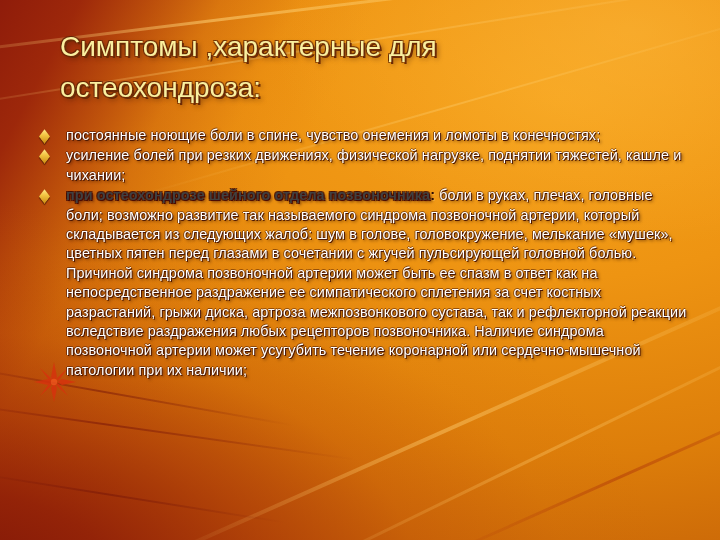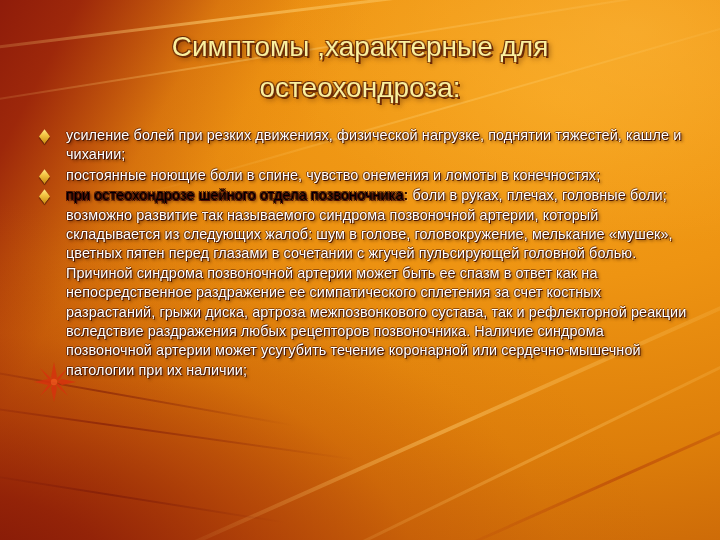--- a/index.html
+++ b/index.html
@@ -123,21 +123,21 @@
     height: 46px;
     opacity: 0.95;
   }
 
   
   .title {
     position: absolute;
     left: 60px;
     top: 26px;
     width: 600px;
-    text-align: center;
+    text-align: left;
     font-size: 28px;
     line-height: 41px;
     color: #FAF0A0;
     text-shadow:
       2px 2px 0 #6B2A06,
       -1px -1px 0 rgba(90,35,6,0.75),
       1px -1px 0 rgba(90,35,6,0.6),
       -1px 1px 0 rgba(90,35,6,0.6),
       3px 3px 5px rgba(60,20,4,0.55);
     white-space: pre-line;
@@ -174,22 +174,22 @@
     line-height: 19.4px;
     color: #FFFFFF;
     text-shadow:
       1px 1px 0 #4A1604,
       -1px 0 0 rgba(70,22,6,0.55),
       0 -1px 0 rgba(70,22,6,0.5),
       2px 2px 3px rgba(45,12,3,0.6);
     letter-spacing: 0.1px;
   }
   .hl-red {
-    color: #000000;
-    font-weight: normal;
+    color: #404040;
+    font-weight: bold;
     text-shadow:
       1px 1px 0 #4A0A04,
       -1px -1px 0 rgba(60,10,4,0.8),
       1px -1px 0 rgba(60,10,4,0.7),
       -1px 1px 0 rgba(60,10,4,0.7),
       2px 2px 3px rgba(40,6,2,0.7);
   }
   .hl-colon {
     color: #2A0A02;
     font-weight: bold;
@@ -235,28 +235,28 @@
 
   <div class="title">Симптомы ,характерные для
 остеохондроза:</div>
 
   <div class="bullets">
 
     <div class="bullet-row">
       <span class="bullet-marker">
           <span class="diamond"></span>
         </span>
-      <span class="bullet-text">усиление болей при  резких движениях, физической нагрузке, поднятии тяжестей, кашле и чихании;</span>
+      <span class="bullet-text">постоянные ноющие боли  в спине, чувство онемения и ломоты в конечностях;</span>
     </div>
 
     <div class="bullet-row">
       <span class="bullet-marker">
           <span class="diamond"></span>
         </span>
-      <span class="bullet-text">постоянные ноющие боли  в спине, чувство онемения и ломоты в конечностях;</span>
+      <span class="bullet-text">усиление болей при  резких движениях, физической нагрузке, поднятии тяжестей, кашле и чихании;</span>
     </div>
 
 
     <div class="bullet-row">
       <span class="bullet-marker">
           <span class="diamond"></span>
         </span>
       <span class="bullet-text"><span class="hl-red">при остеохондрозе шейного отдела позвоночника</span><span class="hl-colon">:</span><span> боли в руках, плечах, головные боли;  возможно развитие так называемого синдрома позвоночной артерии, который складывается из следующих жалоб:  шум в голове, головокружение, мелькание «мушек», цветных пятен перед глазами в сочетании с жгучей пульсирующей головной болью. Причиной синдрома позвоночной артерии может быть ее спазм в ответ как на непосредственное раздражение ее симпатического сплетения за счет костных разрастаний, грыжи диска, артроза межпозвонкового сустава, так и  рефлекторной реакции вследствие раздражения любых  рецепторов позвоночника. Наличие синдрома позвоночной артерии может усугубить течение коронарной или сердечно-мышечной патологии при их наличии;</span></span>
     </div>
 

